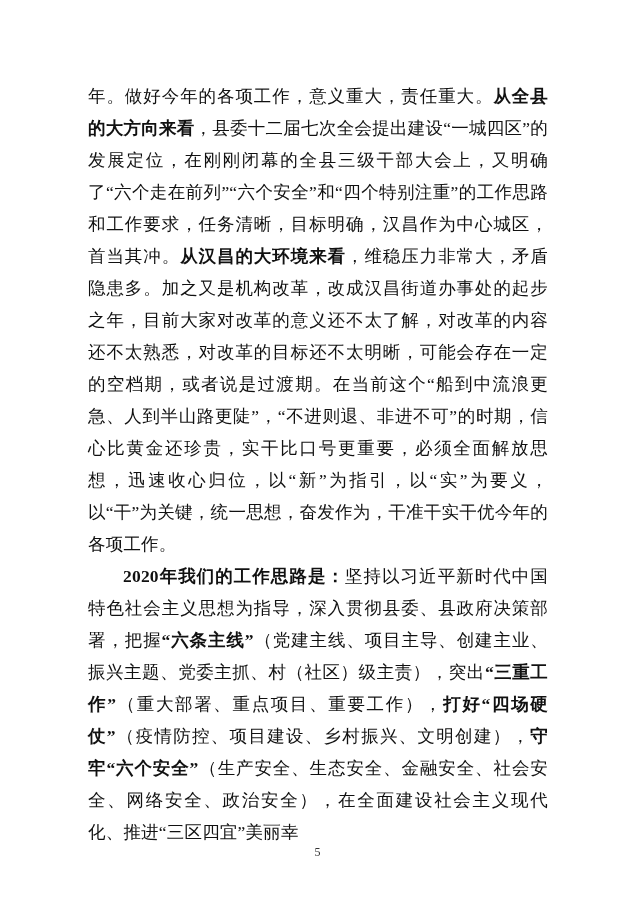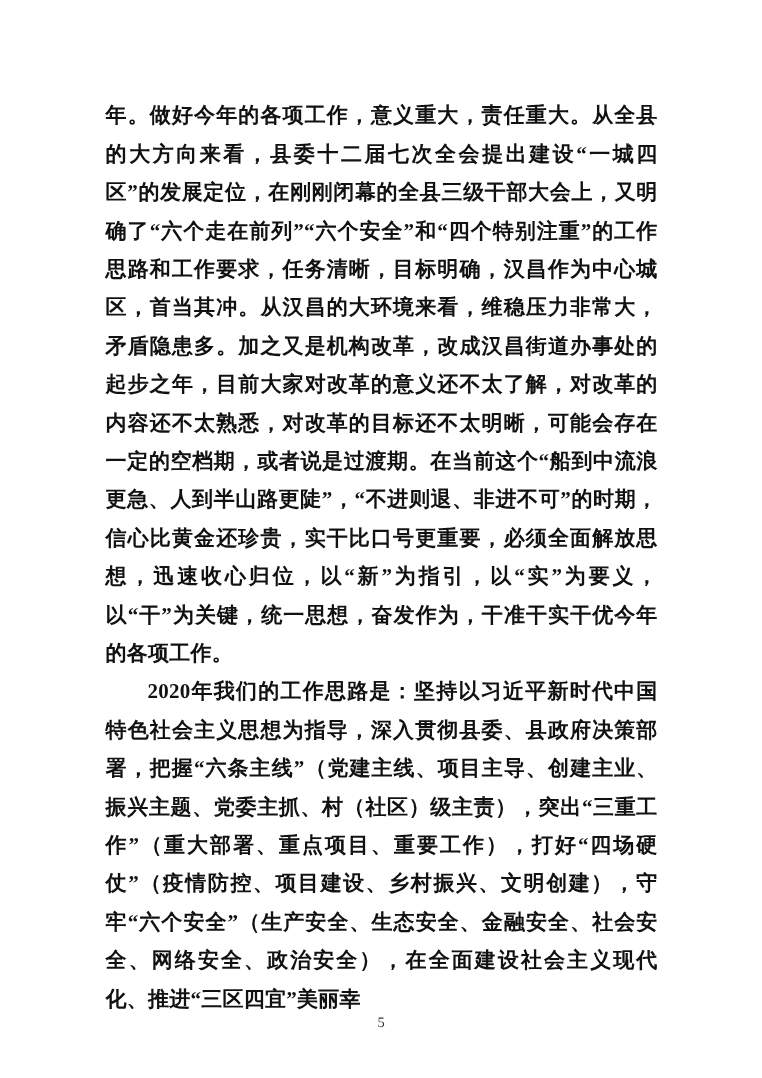--- a/index.html
+++ b/index.html
@@ -25,21 +25,21 @@
     font-size: 17.5px;
     line-height: 32px;
     text-align: justify;
     text-justify: inter-character;
     letter-spacing: 0.2px;
     word-break: break-all;
   }
   .para.indent {
     text-indent: 2em;
   }
-  .run { font-weight: 700; }
+  .run { font-weight: 400; }
   .run.bold { font-weight: 700; }
   .page-number {
     position: absolute;
     left: 0;
     right: 0;
     bottom: 38px;
     text-align: center;
     font-size: 12px;
     color: #333333;
   }

